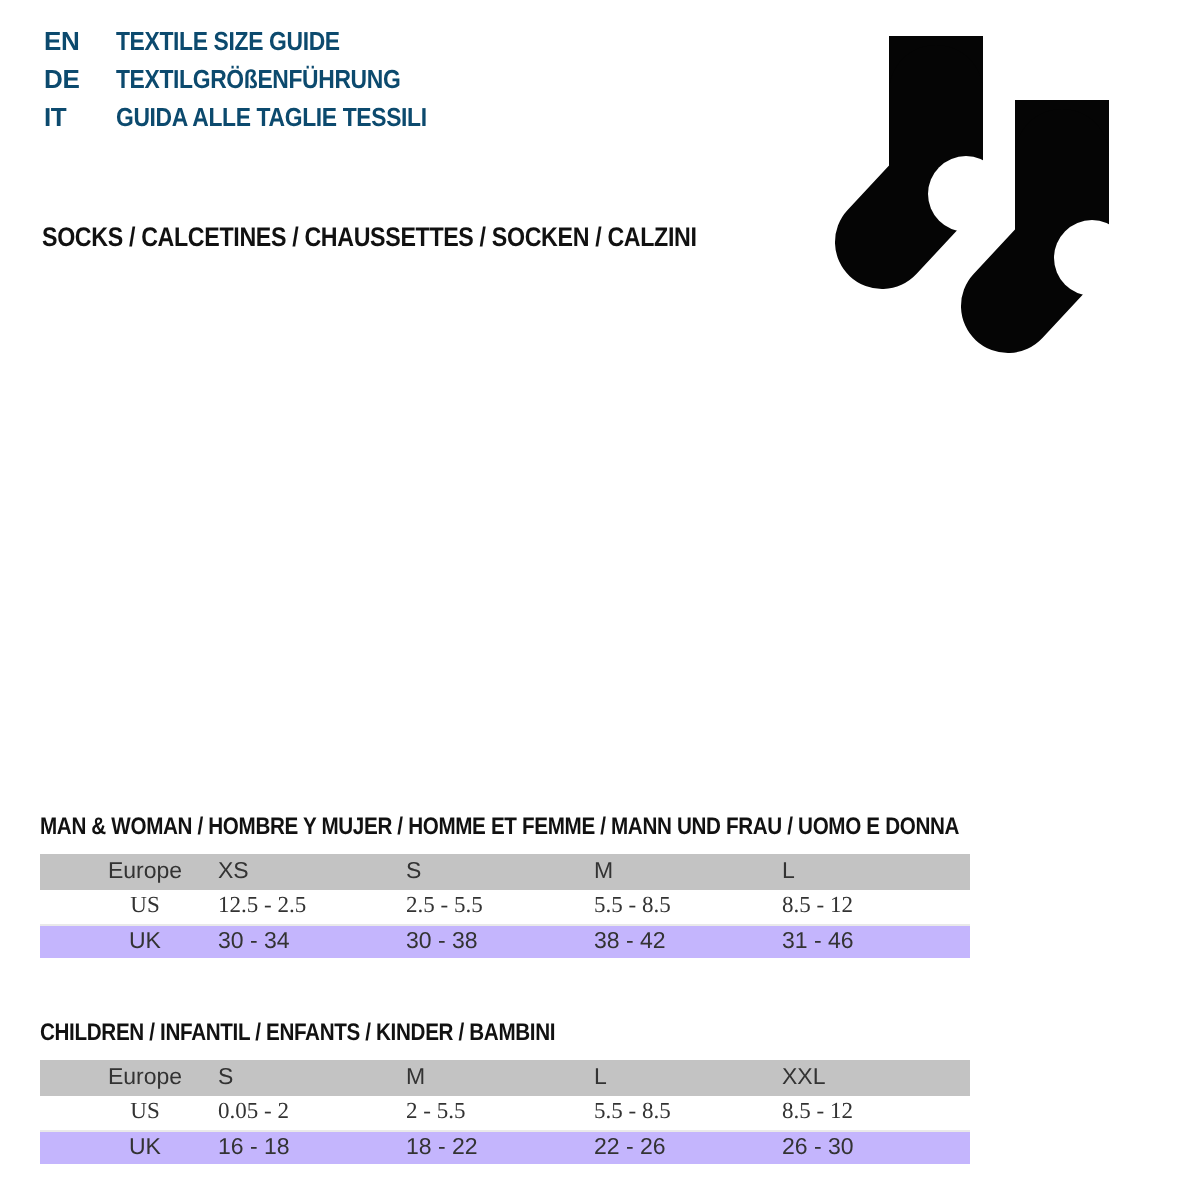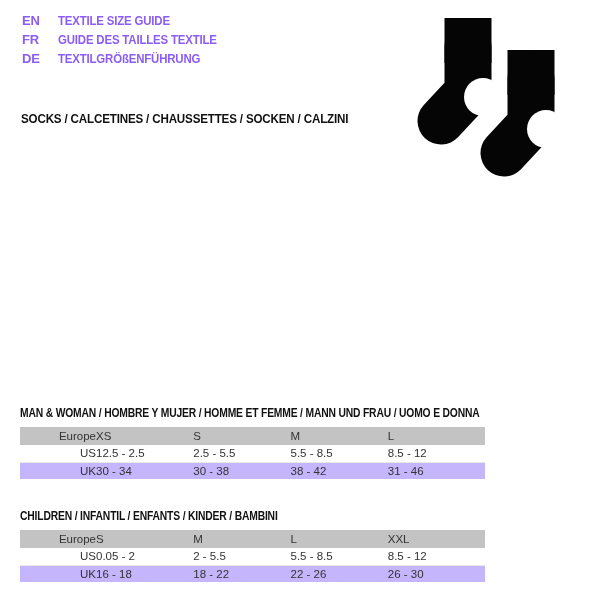--- a/index.html
+++ b/index.html
@@ -1,63 +1,63 @@
 <!DOCTYPE html>
 <html><head>
 <meta charset="utf-8">
 <style>
   html,body { margin:0; padding:0; background:#ffffff; }
   body { width:600px; height:600px; font-family:"Liberation Sans", sans-serif; color:#1d1d1d; }
   .canvas { position:relative; width:600px; height:600px; background:#ffffff; overflow:hidden; }
 
   
   .lang-list { position:absolute; left:22px; top:13px; }
-  .lang-row { display:flex; align-items:baseline; height:19px; font-weight:700; font-size:13px; color:#8b5cf6; }
+  .lang-row { display:flex; align-items:baseline; height:19px; font-weight:700; font-size:13px; color:#0c4a6e; }
   .lang-code { flex:0 0 36px; width:36px; letter-spacing:-0.2px; }
   .lang-title { white-space:nowrap; transform:scaleX(0.88); transform-origin:0 50%; letter-spacing:-0.2px; }
 
   
   .product-line { position:absolute; left:21px; top:110px; font-weight:700; font-size:13.5px;
                   line-height:18px; color:#111; white-space:nowrap; letter-spacing:-0.2px;
                   transform:scaleX(0.86); transform-origin:0 0; }
 
   
   .socks-icon { position:absolute; left:415px; top:18px; }
 
   
   .size-table { position:absolute; left:20px; width:465px; }
   .size-table.adults { top:406px; }
   .size-table.children { top:509px; }
   .table-title { font-weight:700; font-size:12px; line-height:15px; margin-bottom:6px; color:#111;
                  white-space:nowrap; letter-spacing:-0.2px; transform:scaleX(0.86); transform-origin:0 0; }
   table.sizes { border-collapse:collapse; width:465px; table-layout:fixed; font-size:11.5px; color:#333; }
   .sizes th, .sizes td { font-weight:400; text-align:left; padding:0; overflow:hidden; white-space:nowrap; }
-  .sizes .first { width:73px; text-align:right; padding-left:3px; }
+  .sizes .first { width:73px; text-align:center; padding-left:16px; }
   .sizes thead tr { height:18px; background:#c3c3c3; }
   .sizes tbody tr { height:17px; }
-  .sizes tbody tr.row-us { background:#ffffff; border-bottom:1px solid #e9e9e9; }
+  .sizes tbody tr.row-us { background:#ffffff; border-bottom:1px solid #e9e9e9;font-family:Liberation Serif, serif; }
   .sizes tbody tr.row-uk { background:#c4b5fd; }
 </style>
 </head>
 <body>
 
 <div class="canvas">
 
   <div class="lang-list">
     <div class="lang-row">
       <span class="lang-code">EN</span>
       <span class="lang-title">TEXTILE SIZE GUIDE</span>
     </div>
     <div class="lang-row">
-      <span class="lang-code">FR</span>
-      <span class="lang-title">GUIDE DES TAILLES TEXTILE</span>
+      <span class="lang-code">DE</span>
+      <span class="lang-title">TEXTILGRÖßENFÜHRUNG</span>
     </div>
     <div class="lang-row">
-      <span class="lang-code">DE</span>
-      <span class="lang-title">TEXTILGRÖßENFÜHRUNG</span>
+      <span class="lang-code">IT</span>
+      <span class="lang-title">GUIDA ALLE TAGLIE TESSILI</span>
     </div>
   </div>
 
   <div class="product-line">SOCKS / CALCETINES / CHAUSSETTES / SOCKEN / CALZINI</div>
 
   <svg class="socks-icon" width="145" height="162" viewBox="0 0 145 162" aria-hidden="true">
     <g>
       <rect x="29.5" y="0" width="47" height="45" fill="#050505"></rect>
       <path d="M53 28 L53 74 L26 103" fill="none" stroke="#050505" stroke-width="47" stroke-linecap="round" stroke-linejoin="round"></path>
       <circle cx="68" cy="79" r="19" fill="#ffffff"></circle>

